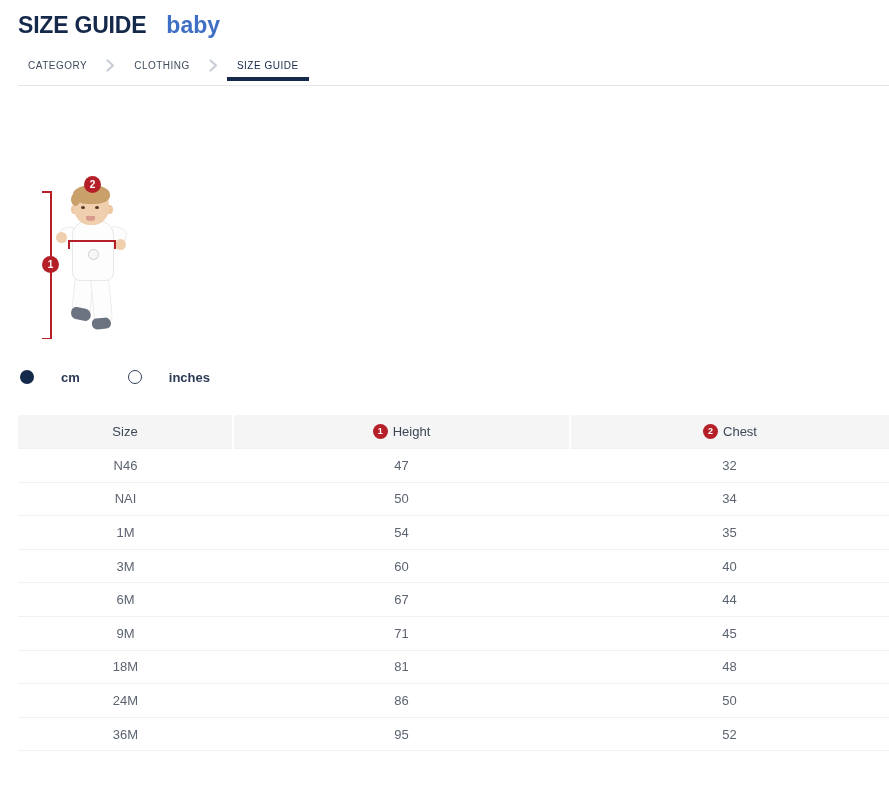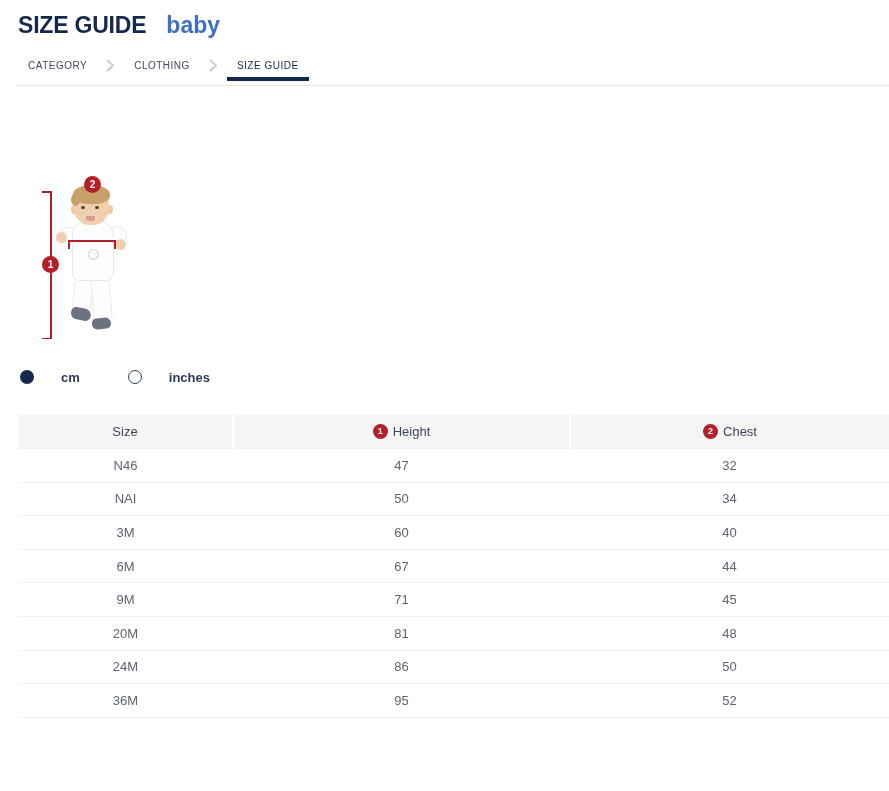--- a/index.html
+++ b/index.html
@@ -530,36 +530,41 @@
         <td>N46</td>
         <td>47</td>
         <td>32</td>
       </tr>
       <tr>
         <td>NAI</td>
         <td>50</td>
         <td>34</td>
       </tr>
       <tr>
+        <td>1M</td>
+        <td>54</td>
+        <td>35</td>
+      </tr>
+      <tr>
         <td>3M</td>
         <td>60</td>
         <td>40</td>
       </tr>
       <tr>
         <td>6M</td>
         <td>67</td>
         <td>44</td>
       </tr>
       <tr>
         <td>9M</td>
         <td>71</td>
         <td>45</td>
       </tr>
       <tr>
-        <td>20M</td>
+        <td>18M</td>
         <td>81</td>
         <td>48</td>
       </tr>
       <tr>
         <td>24M</td>
         <td>86</td>
         <td>50</td>
       </tr>
       <tr>
         <td>36M</td>

